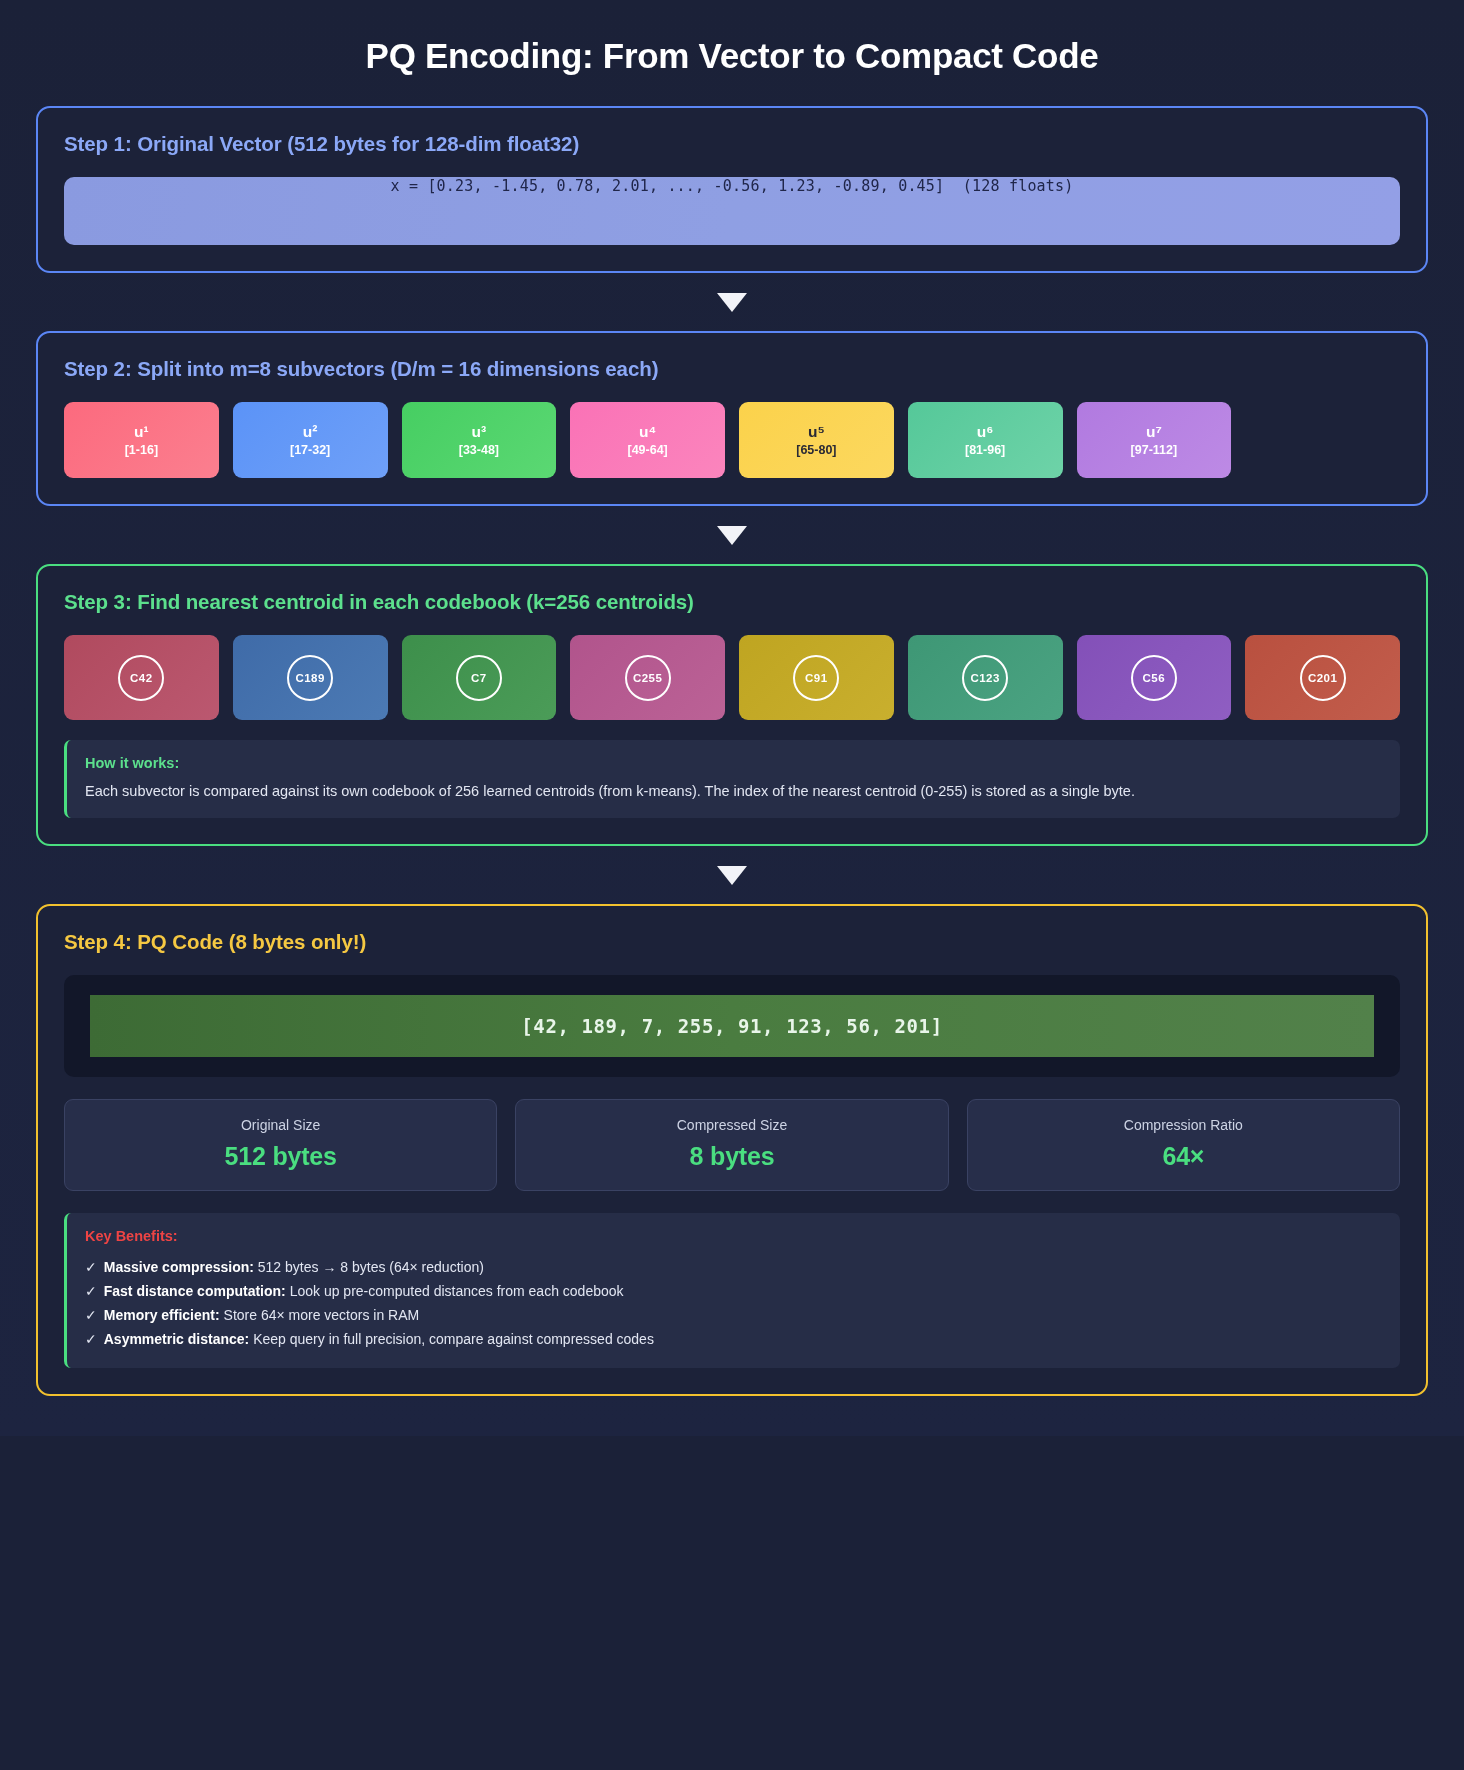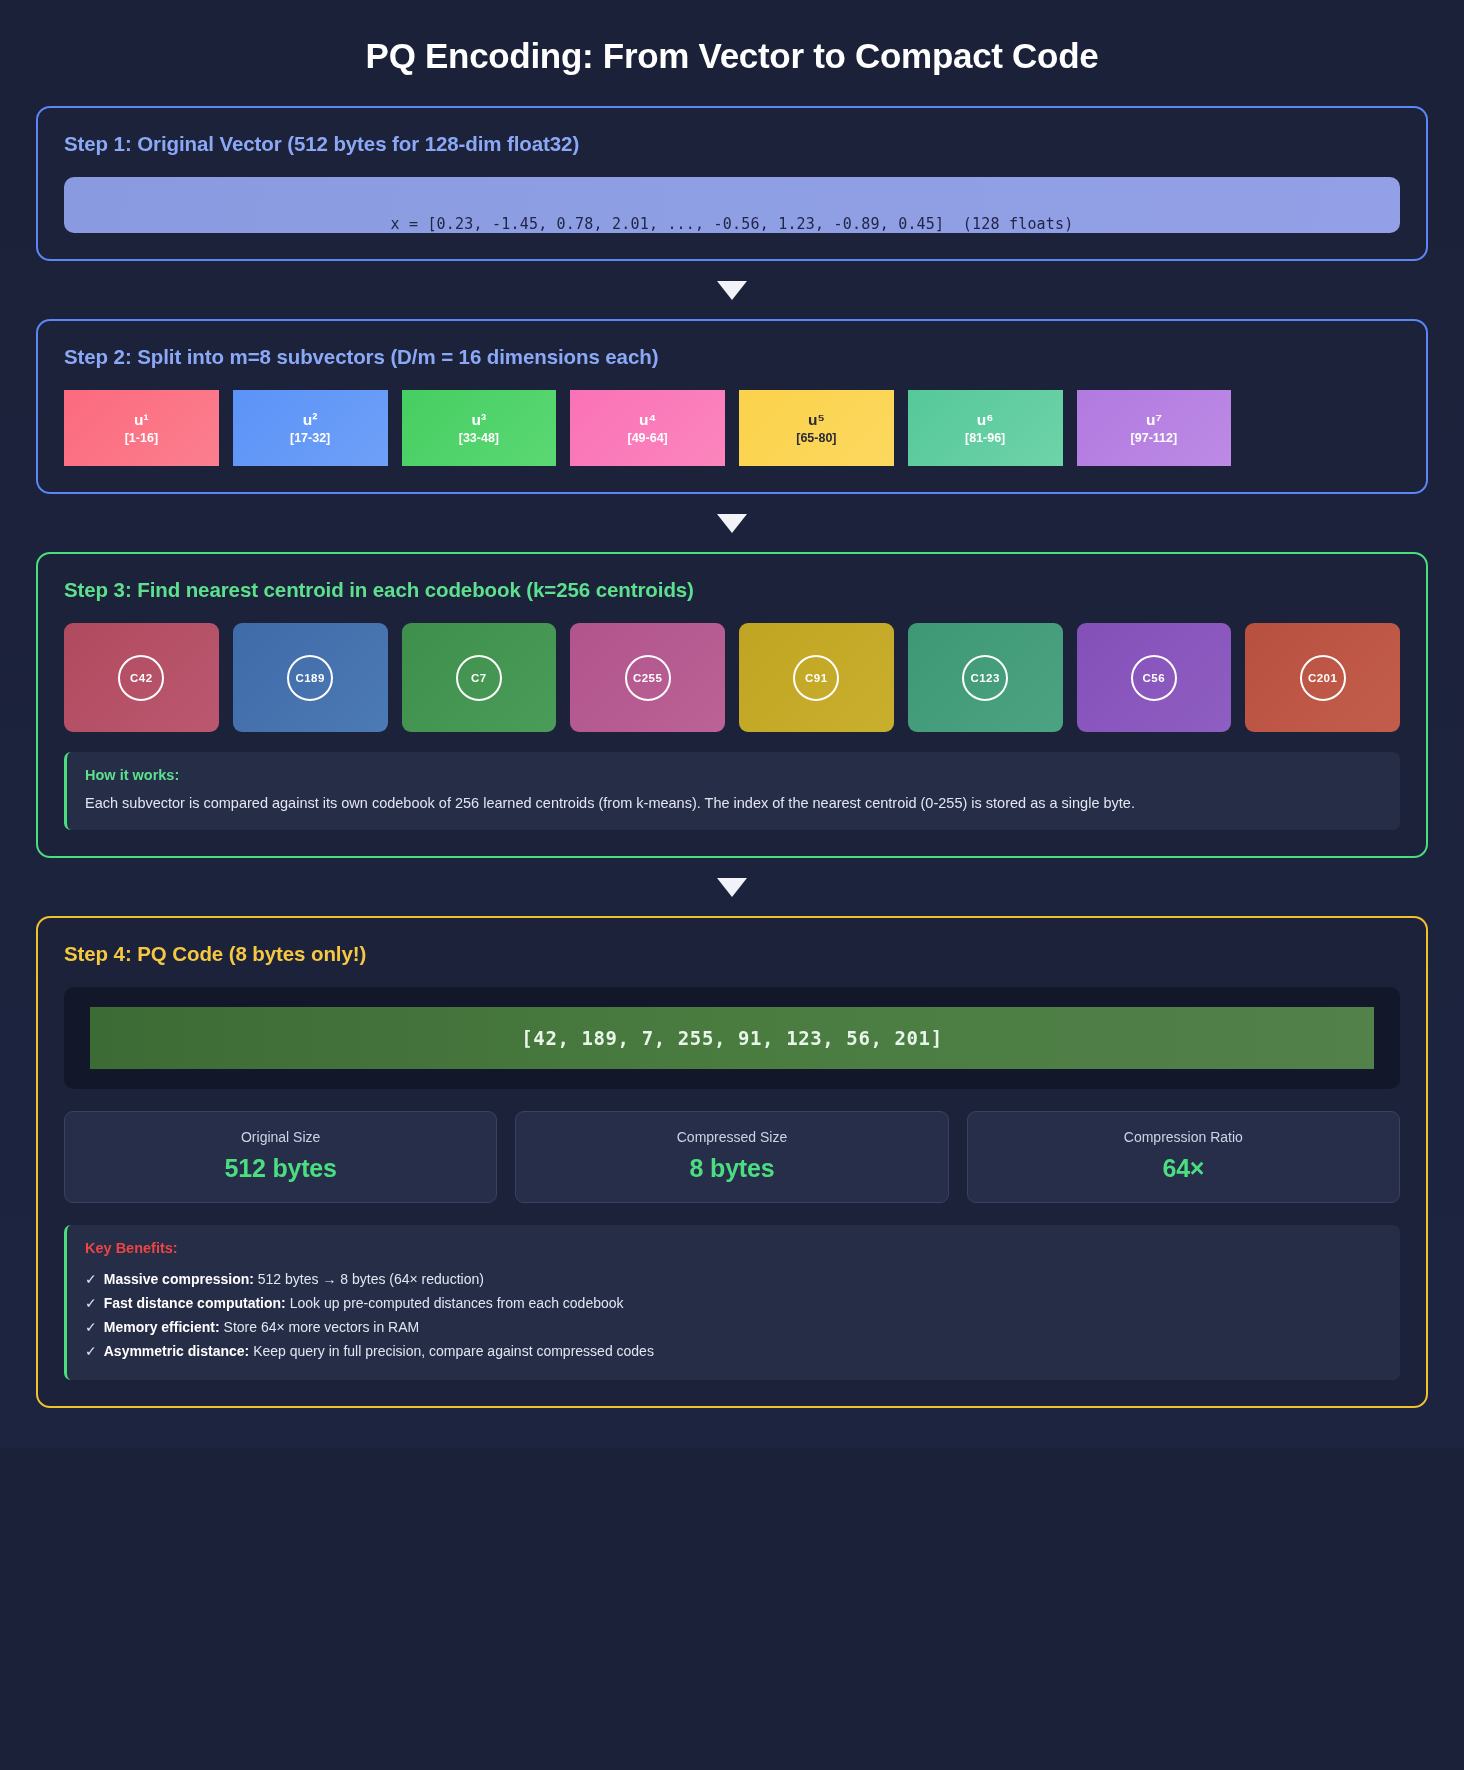--- a/index.html
+++ b/index.html
@@ -41,23 +41,23 @@
     letter-spacing: -0.1px;
   }
   .panel-title.blue  { color: #8ba8f7; }
   .panel-title.green { color: #5ce08d; }
   .panel-title.amber { color: #f5c842; }
 
   
   .vector-box {
     background: linear-gradient(100deg, #8a9ae0 0%, #8f9fe3 50%, #939fe6 100%);
     border-radius: 10px;
-    height: 56px;
-    display: flex;
-    align-items: flex-end;
+    height: 68px;
+    display: flex;
+    align-items: flex-start;
     justify-content: center;
   }
   .vector-text {
     font-family: "DejaVu Sans Mono", "Liberation Mono", monospace;
     font-size: 15px;
     color: #20264a;
     letter-spacing: 0.2px;
     white-space: pre;
   }
 
@@ -75,21 +75,21 @@
     border-top: 19px solid #f2f3f8;
   }
 
   
   .card-grid {
     display: grid;
     grid-template-columns: repeat(8, 1fr);
     gap: 14px;
   }
   .subvec-card {
-    border-radius: 0;
+    border-radius: 9px;
     height: 76px;
     display: flex;
     flex-direction: column;
     align-items: center;
     justify-content: center;
     gap: 4px;
   }
   .subvec-label {
     font-size: 15.5px;
     font-weight: bold;
@@ -99,21 +99,21 @@
     font-size: 12.5px;
     font-weight: bold;
     line-height: 1;
   }
   .light-txt { color: #ffffff; }
   .dark-txt  { color: #2a2a35; }
 
   
   .centroid-card {
     border-radius: 9px;
-    height: 109px;
+    height: 85px;
     display: flex;
     align-items: center;
     justify-content: center;
   }
   .centroid-circle {
     width: 46px; height: 46px;
     border-radius: 50%;
     border: 2.5px solid #ffffff;
     display: flex;
     align-items: center;

